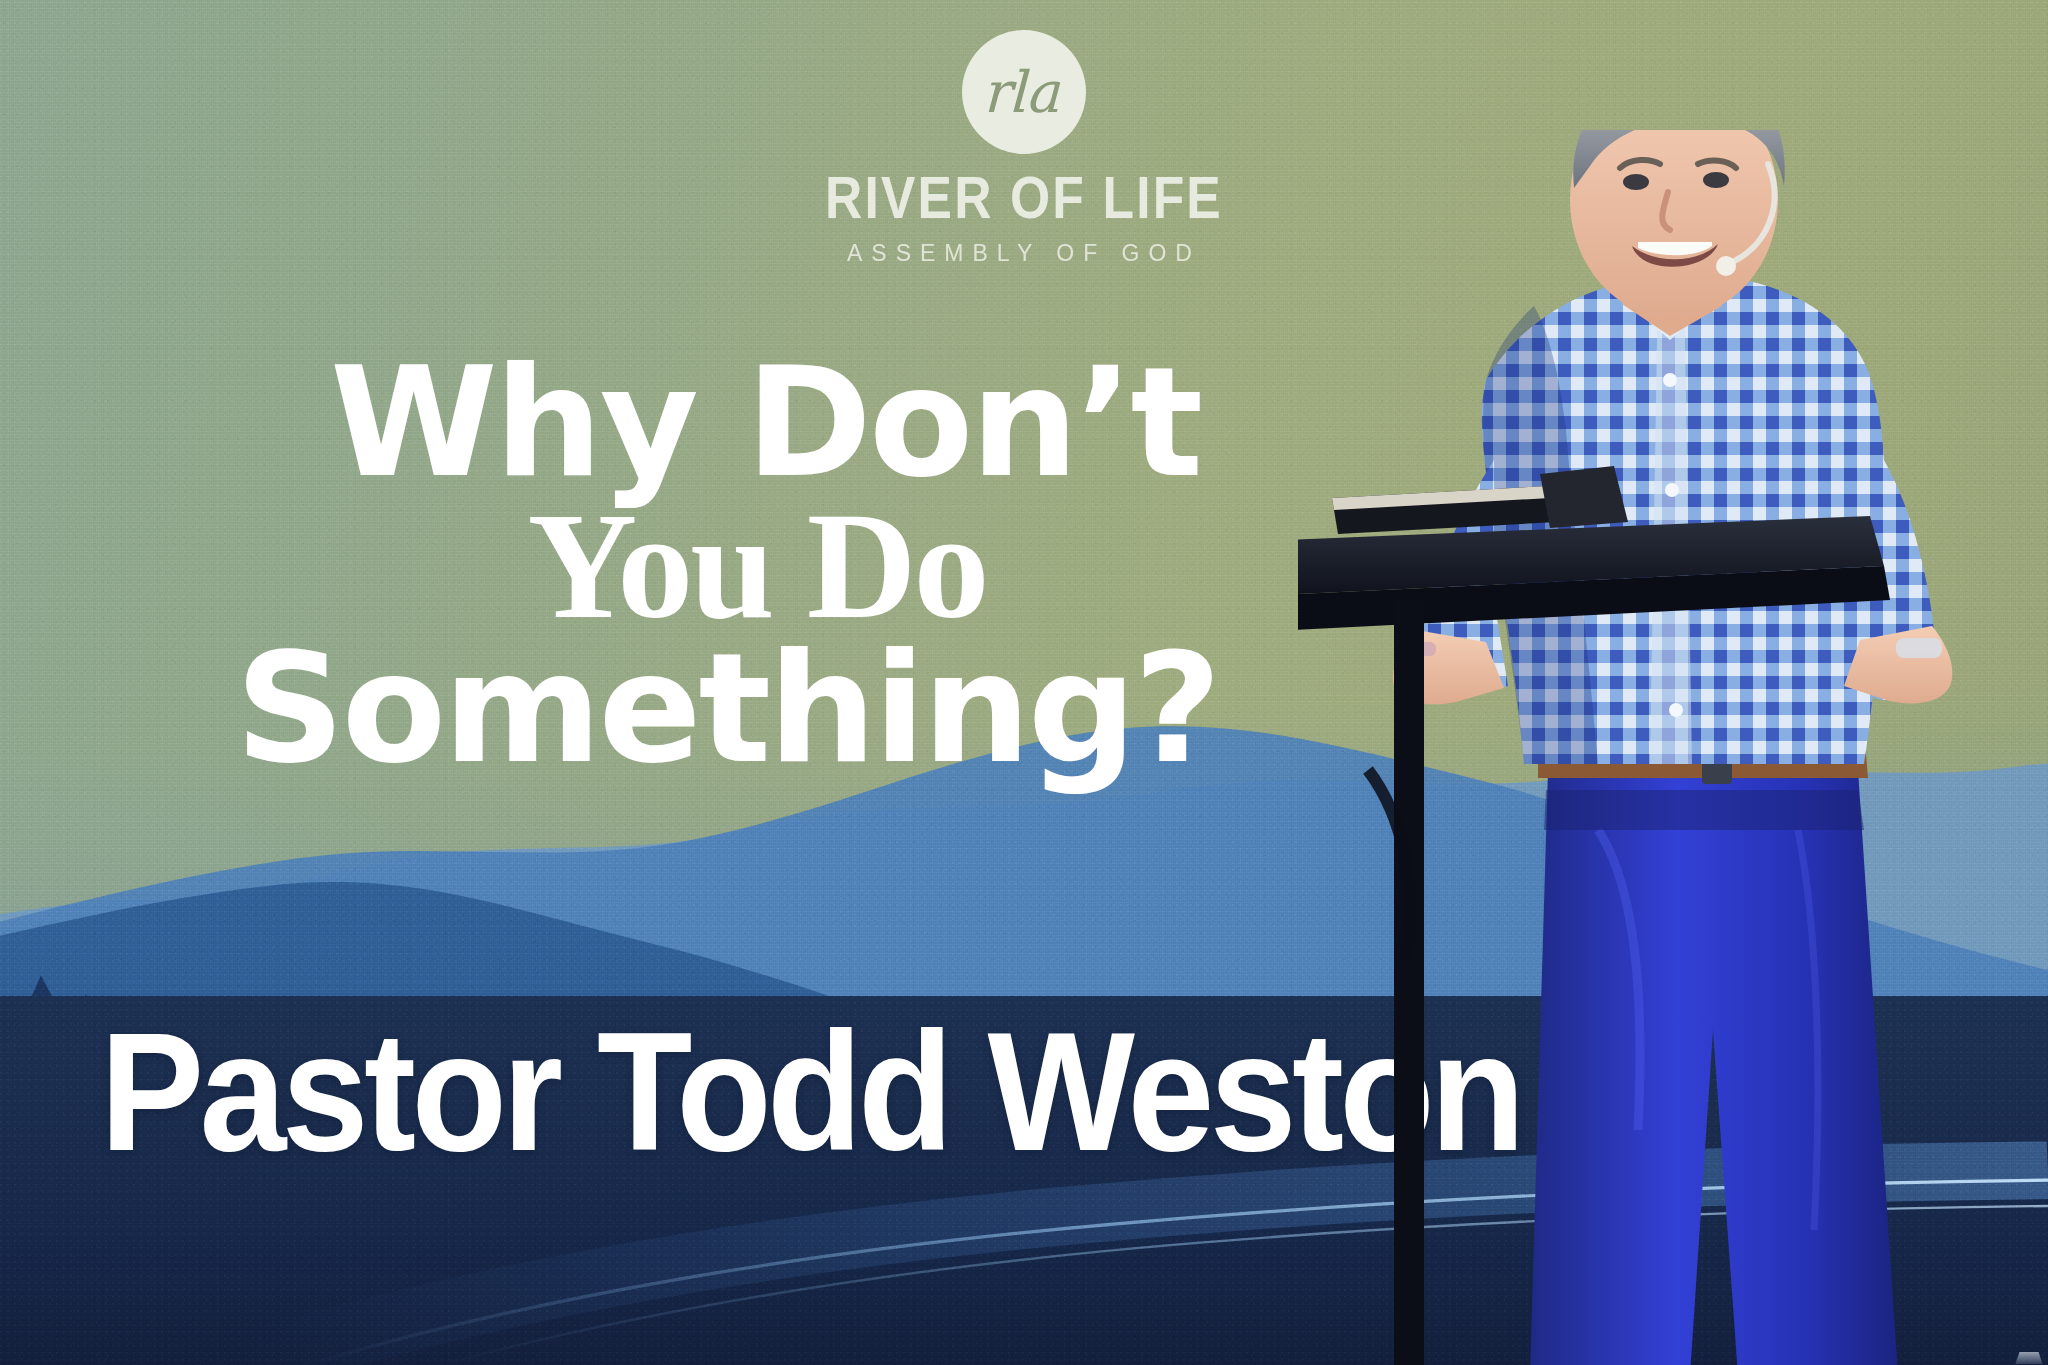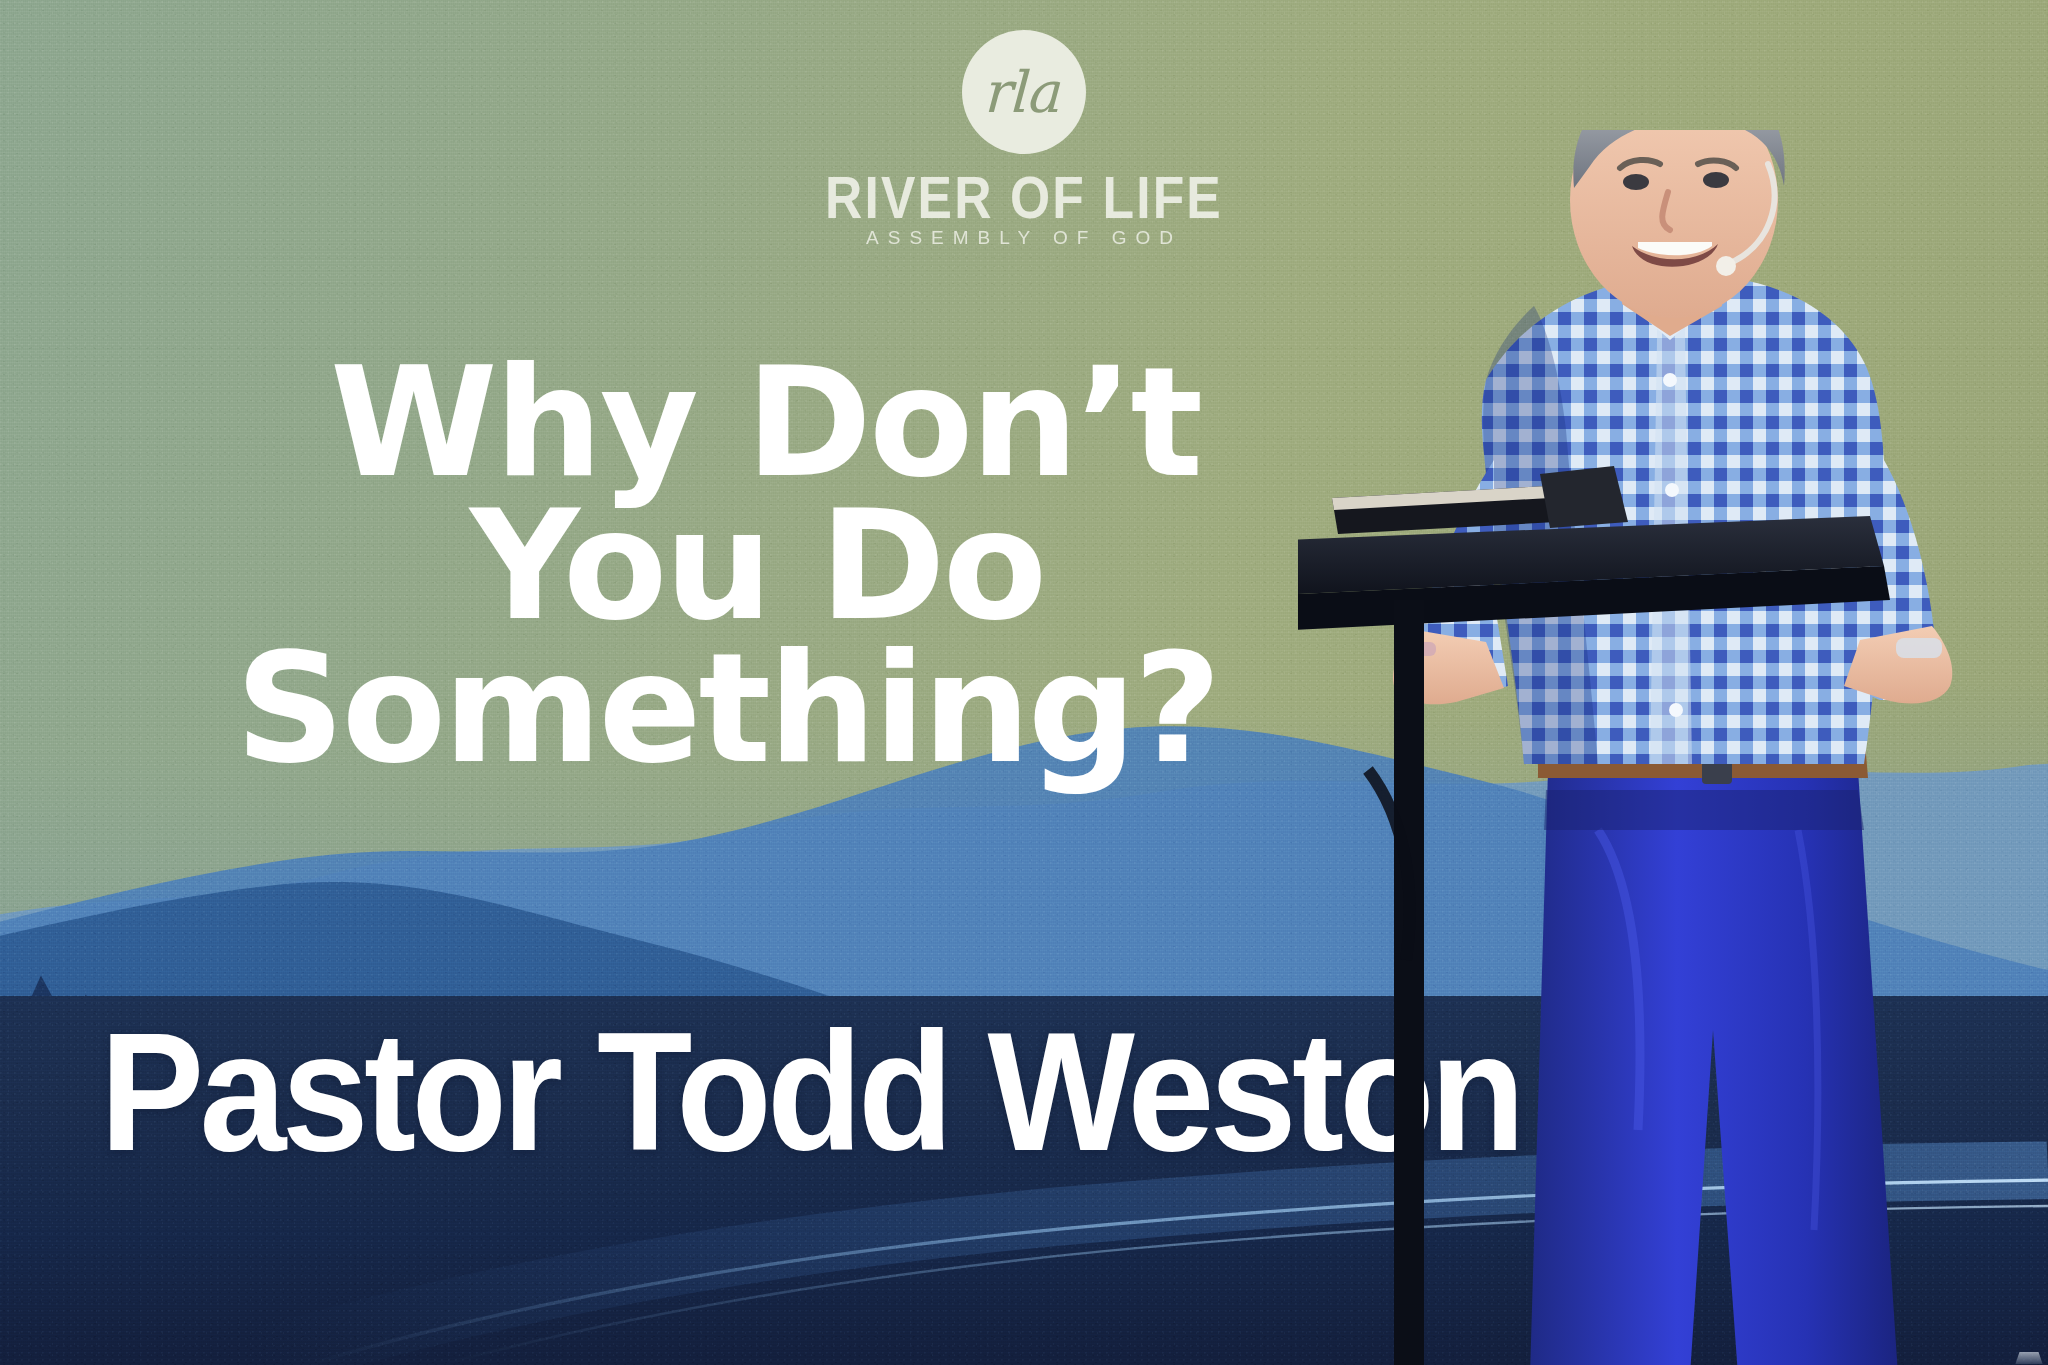--- a/index.html
+++ b/index.html
@@ -94,41 +94,42 @@
     transform:skewX(-4deg);
   }
   .logo-name {
     font-family:"Liberation Sans Narrow","Liberation Sans", sans-serif;
     font-weight:700; font-size:60px; line-height:1;
     color:#e7eade; letter-spacing:2.5px;
     transform:scaleX(.86); transform-origin:center;
     white-space:nowrap;
   }
   .logo-sub {
+    margin-top:14px;
     font-family:"Liberation Sans", sans-serif;
-    font-weight:400; font-size:19px; line-height:1;
+    font-weight:400; font-size:23px; line-height:1;
     color:#e0e4d6; letter-spacing:9px;
     white-space:nowrap;
   }
 
   
   .title-block {
     position:absolute; left:0; top:352px; width:1430px;
     z-index:7; text-align:center;padding-left:44px;
   }
   .title-line {
     font-family:"DejaVu Sans", sans-serif;
     font-weight:700; color:#ffffff;
     font-size:152px; line-height:.94;
     letter-spacing:-3px;
     white-space:nowrap;
     display:block;
   }
   .title-line.l1 { transform:translateX(28px); }
-  .title-line.l2 { transform:translateX(20px); }
+  .title-line.l2 { transform:translateX(20px);font-family:Liberation Serif, serif; }
   .title-line.l3 { transform:translateX(-10px); }
 
   
   .speaker {
     position:absolute; left:100px; top:1008px;
     z-index:8;
     font-family:"Liberation Sans Narrow","Liberation Sans", sans-serif;
     font-weight:700; color:#ffffff;
     font-size:168px; line-height:1;
     letter-spacing:-5px;

